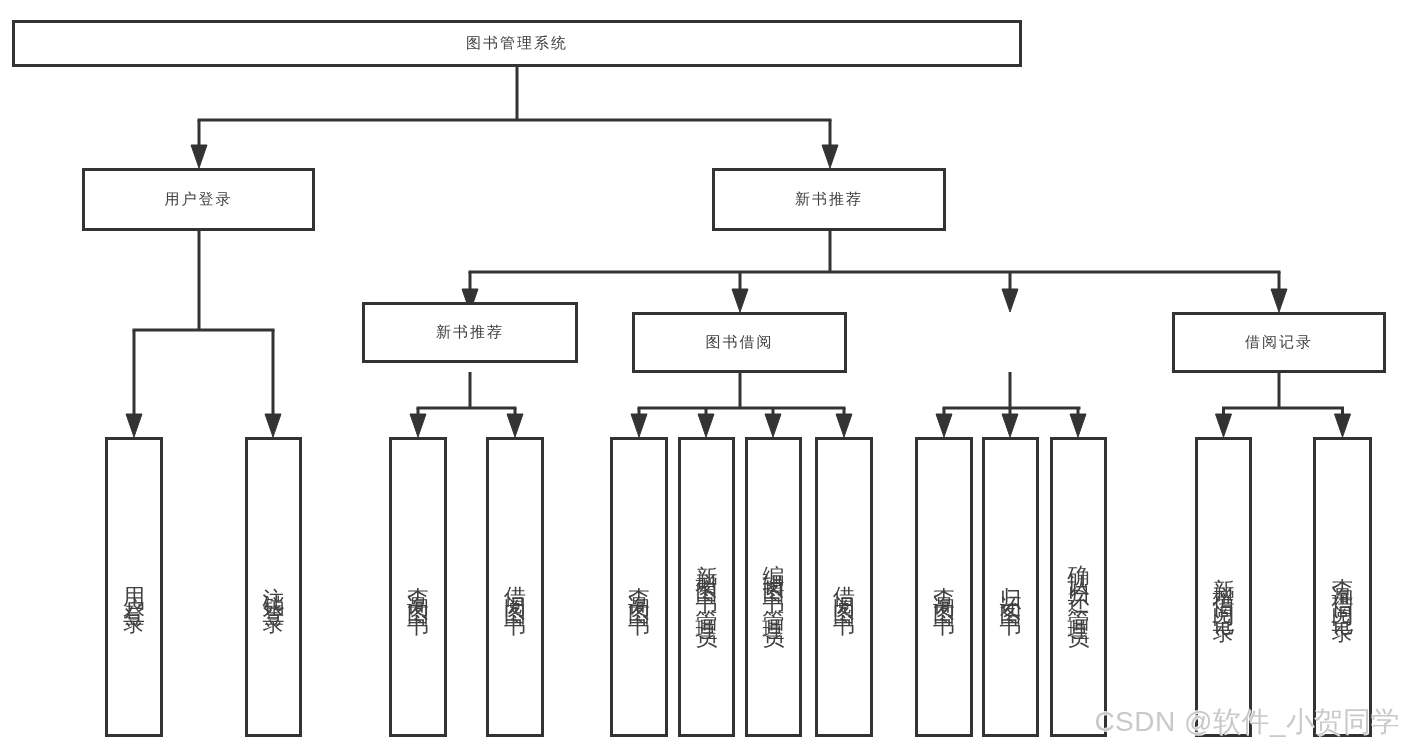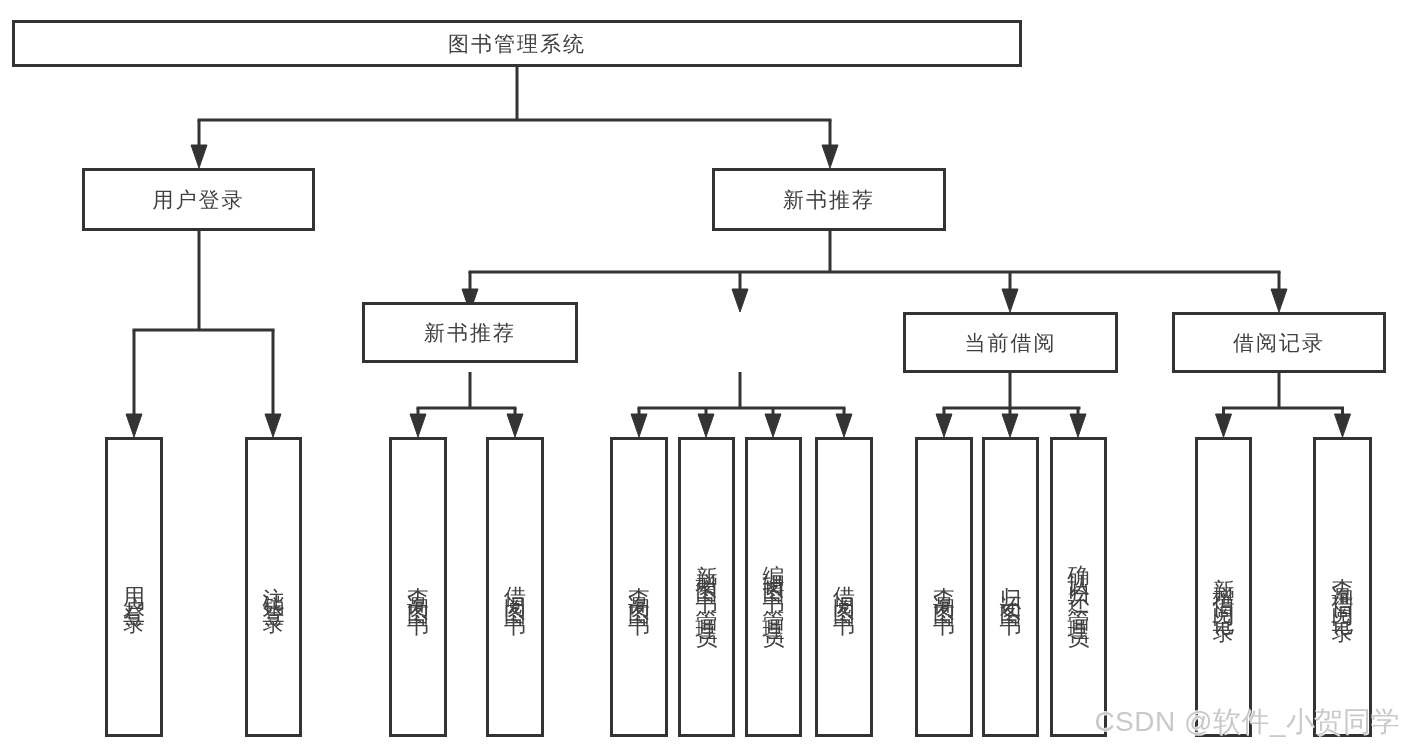--- a/index.html
+++ b/index.html
@@ -21,21 +21,21 @@
   .connectors line{stroke:var(--line);stroke-width:3;}
   .connectors polygon{fill:var(--line);stroke:var(--line);stroke-width:1;}
   .node{
     position:absolute;
     box-sizing:border-box;
     border:3px solid var(--line);
     background:var(--bg);
     display:flex;align-items:center;justify-content:center;
     text-align:center;
   }
-  .node.h{font-size:21px;letter-spacing:2px;}
+  .node.h{font-size:15px;letter-spacing:2px;}
   .node.leaf span{
     writing-mode:vertical-lr;
     text-orientation:mixed;
     font-size:22px;
     letter-spacing:9px;
     line-height:1;
     white-space:nowrap;
   }
   .watermark{
     position:absolute;
@@ -128,21 +128,21 @@
       <polygon points="1334.5,414 1350.5,414 1342.5,437"></polygon>
     </g>
   </svg>
 
   <div class="node h" style="left:12px;top:20px;width:1010px;height:47px">图书管理系统</div>
 
   <div class="node h" style="left:82px;top:168px;width:233px;height:63px">用户登录</div>
   <div class="node h" style="left:712px;top:168px;width:234px;height:63px">新书推荐</div>
 
   <div class="node h" style="left:362px;top:302px;width:216px;height:61px">新书推荐</div>
-  <div class="node h" style="left:903px;top:312px;width:215px;height:61px">当前借阅</div>
+  <div class="node h" style="left:632px;top:312px;width:215px;height:61px">图书借阅</div>
   <div class="node h" style="left:1172px;top:312px;width:214px;height:61px">借阅记录</div>
 
   <div class="node leaf" style="left:105px;top:437px;width:58px;height:300px">
     <span>用户登录</span>
   </div>
   <div class="node leaf" style="left:245px;top:437px;width:57px;height:300px">
     <span>注销登录</span>
   </div>
 
   <div class="node leaf" style="left:389px;top:437px;width:58px;height:300px">

